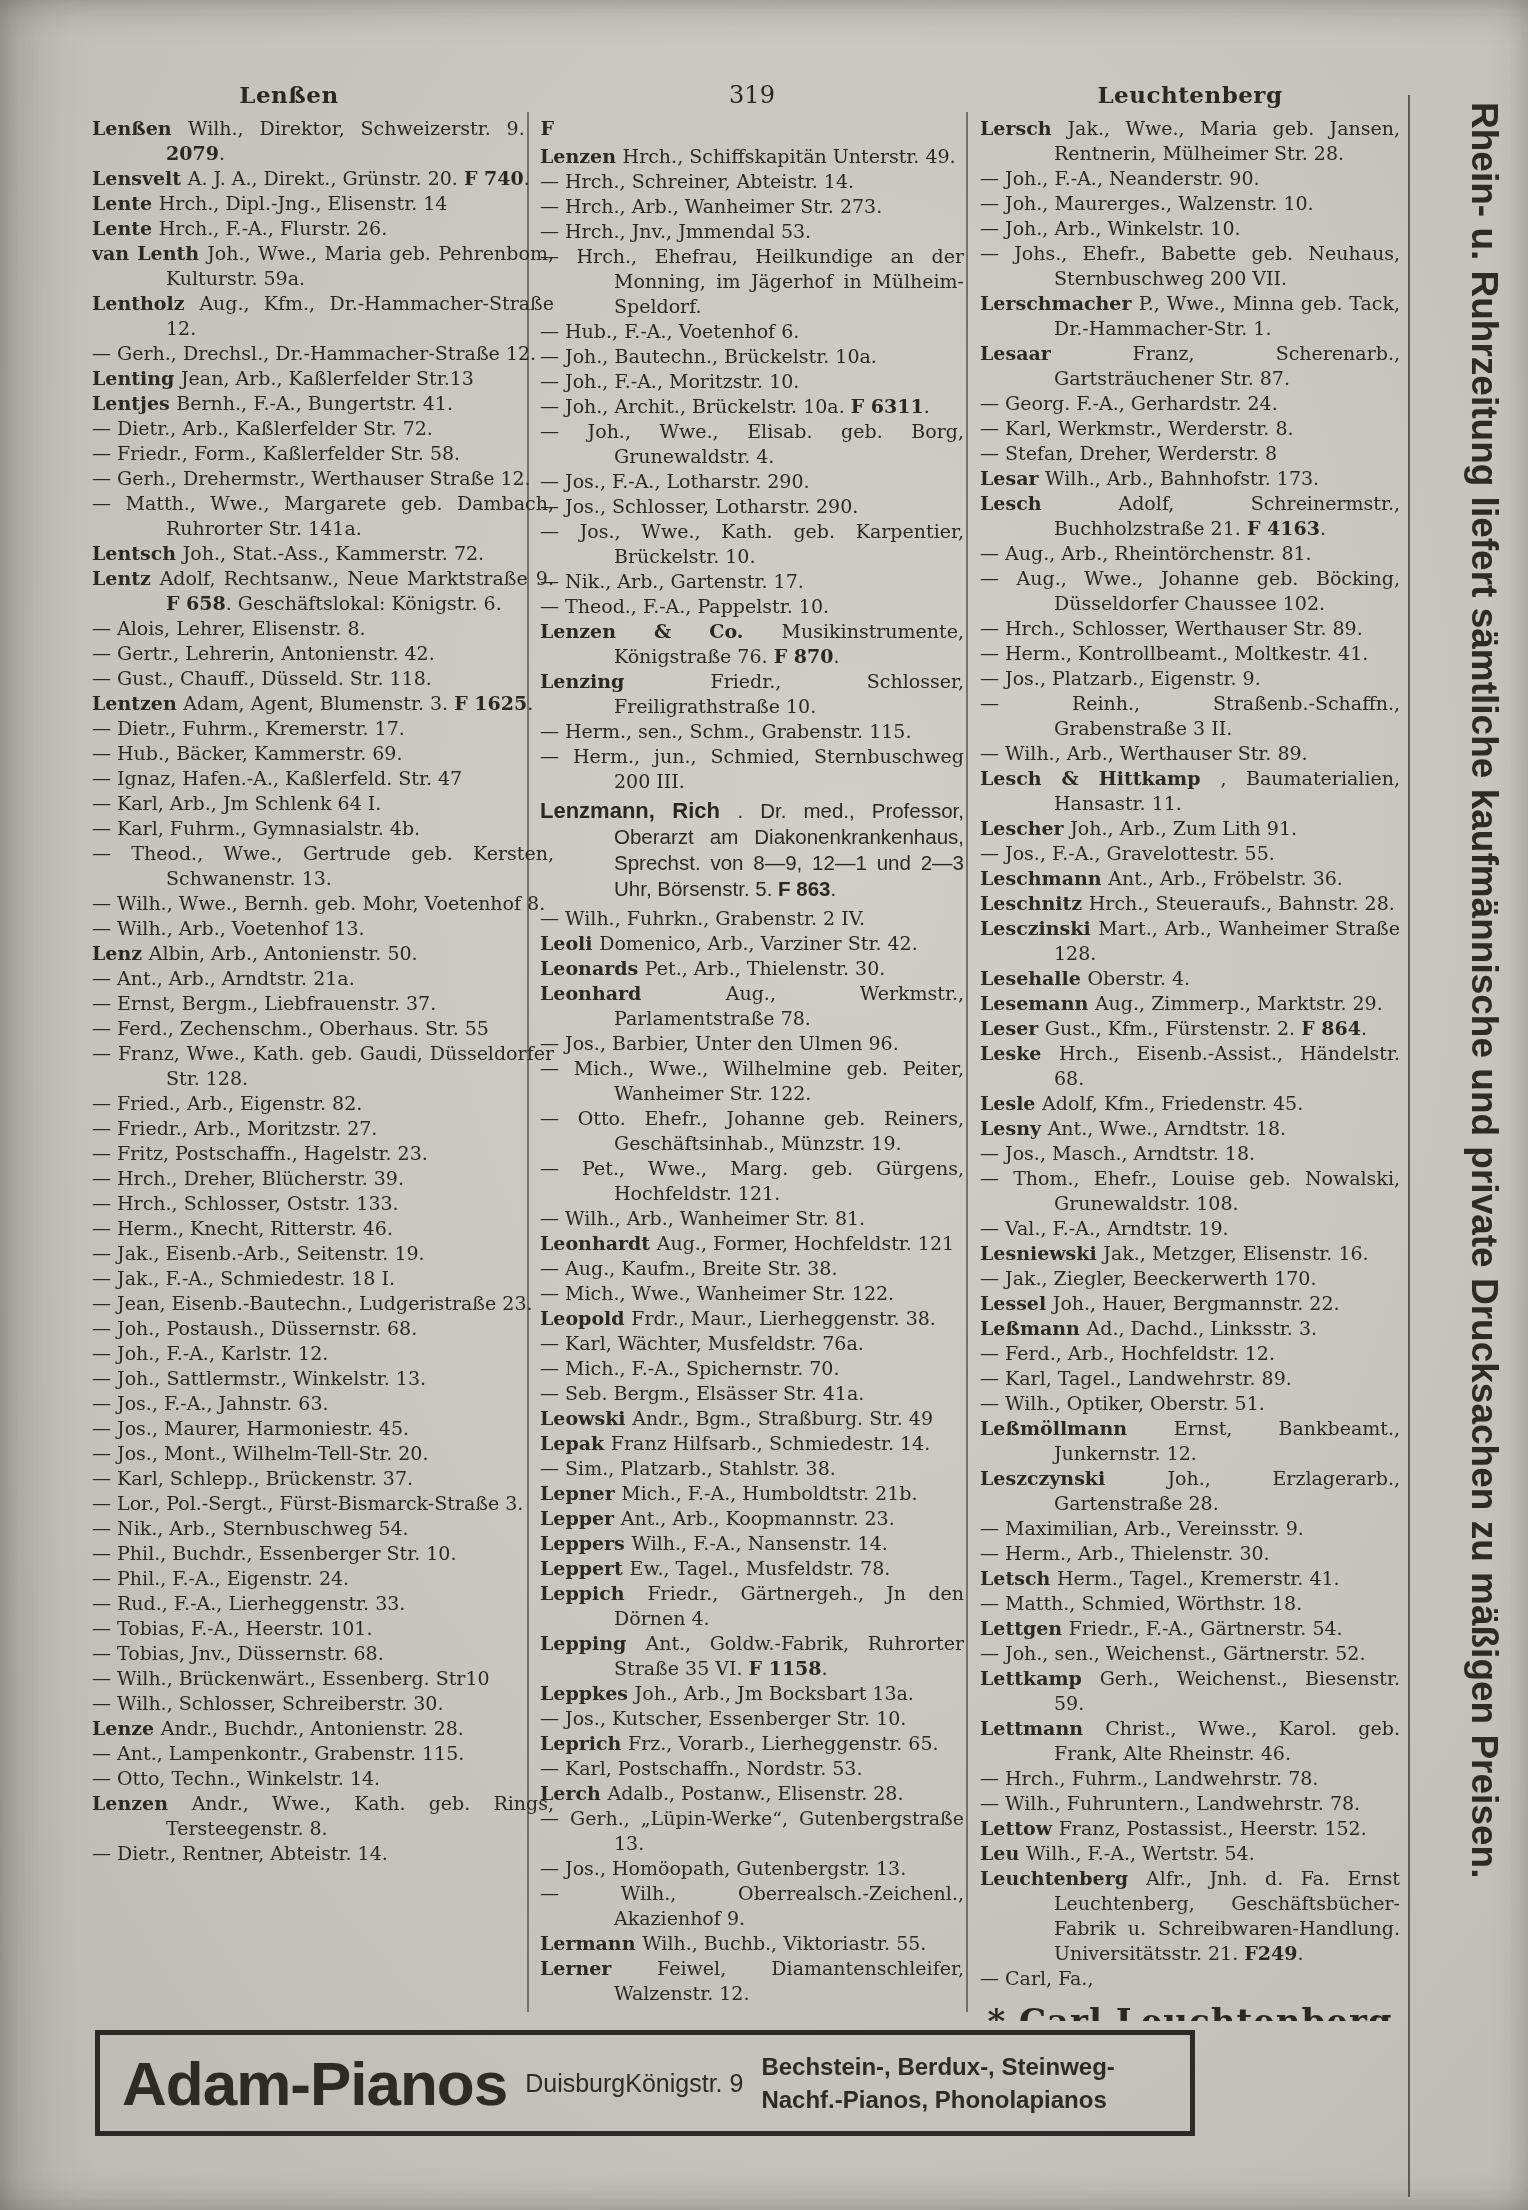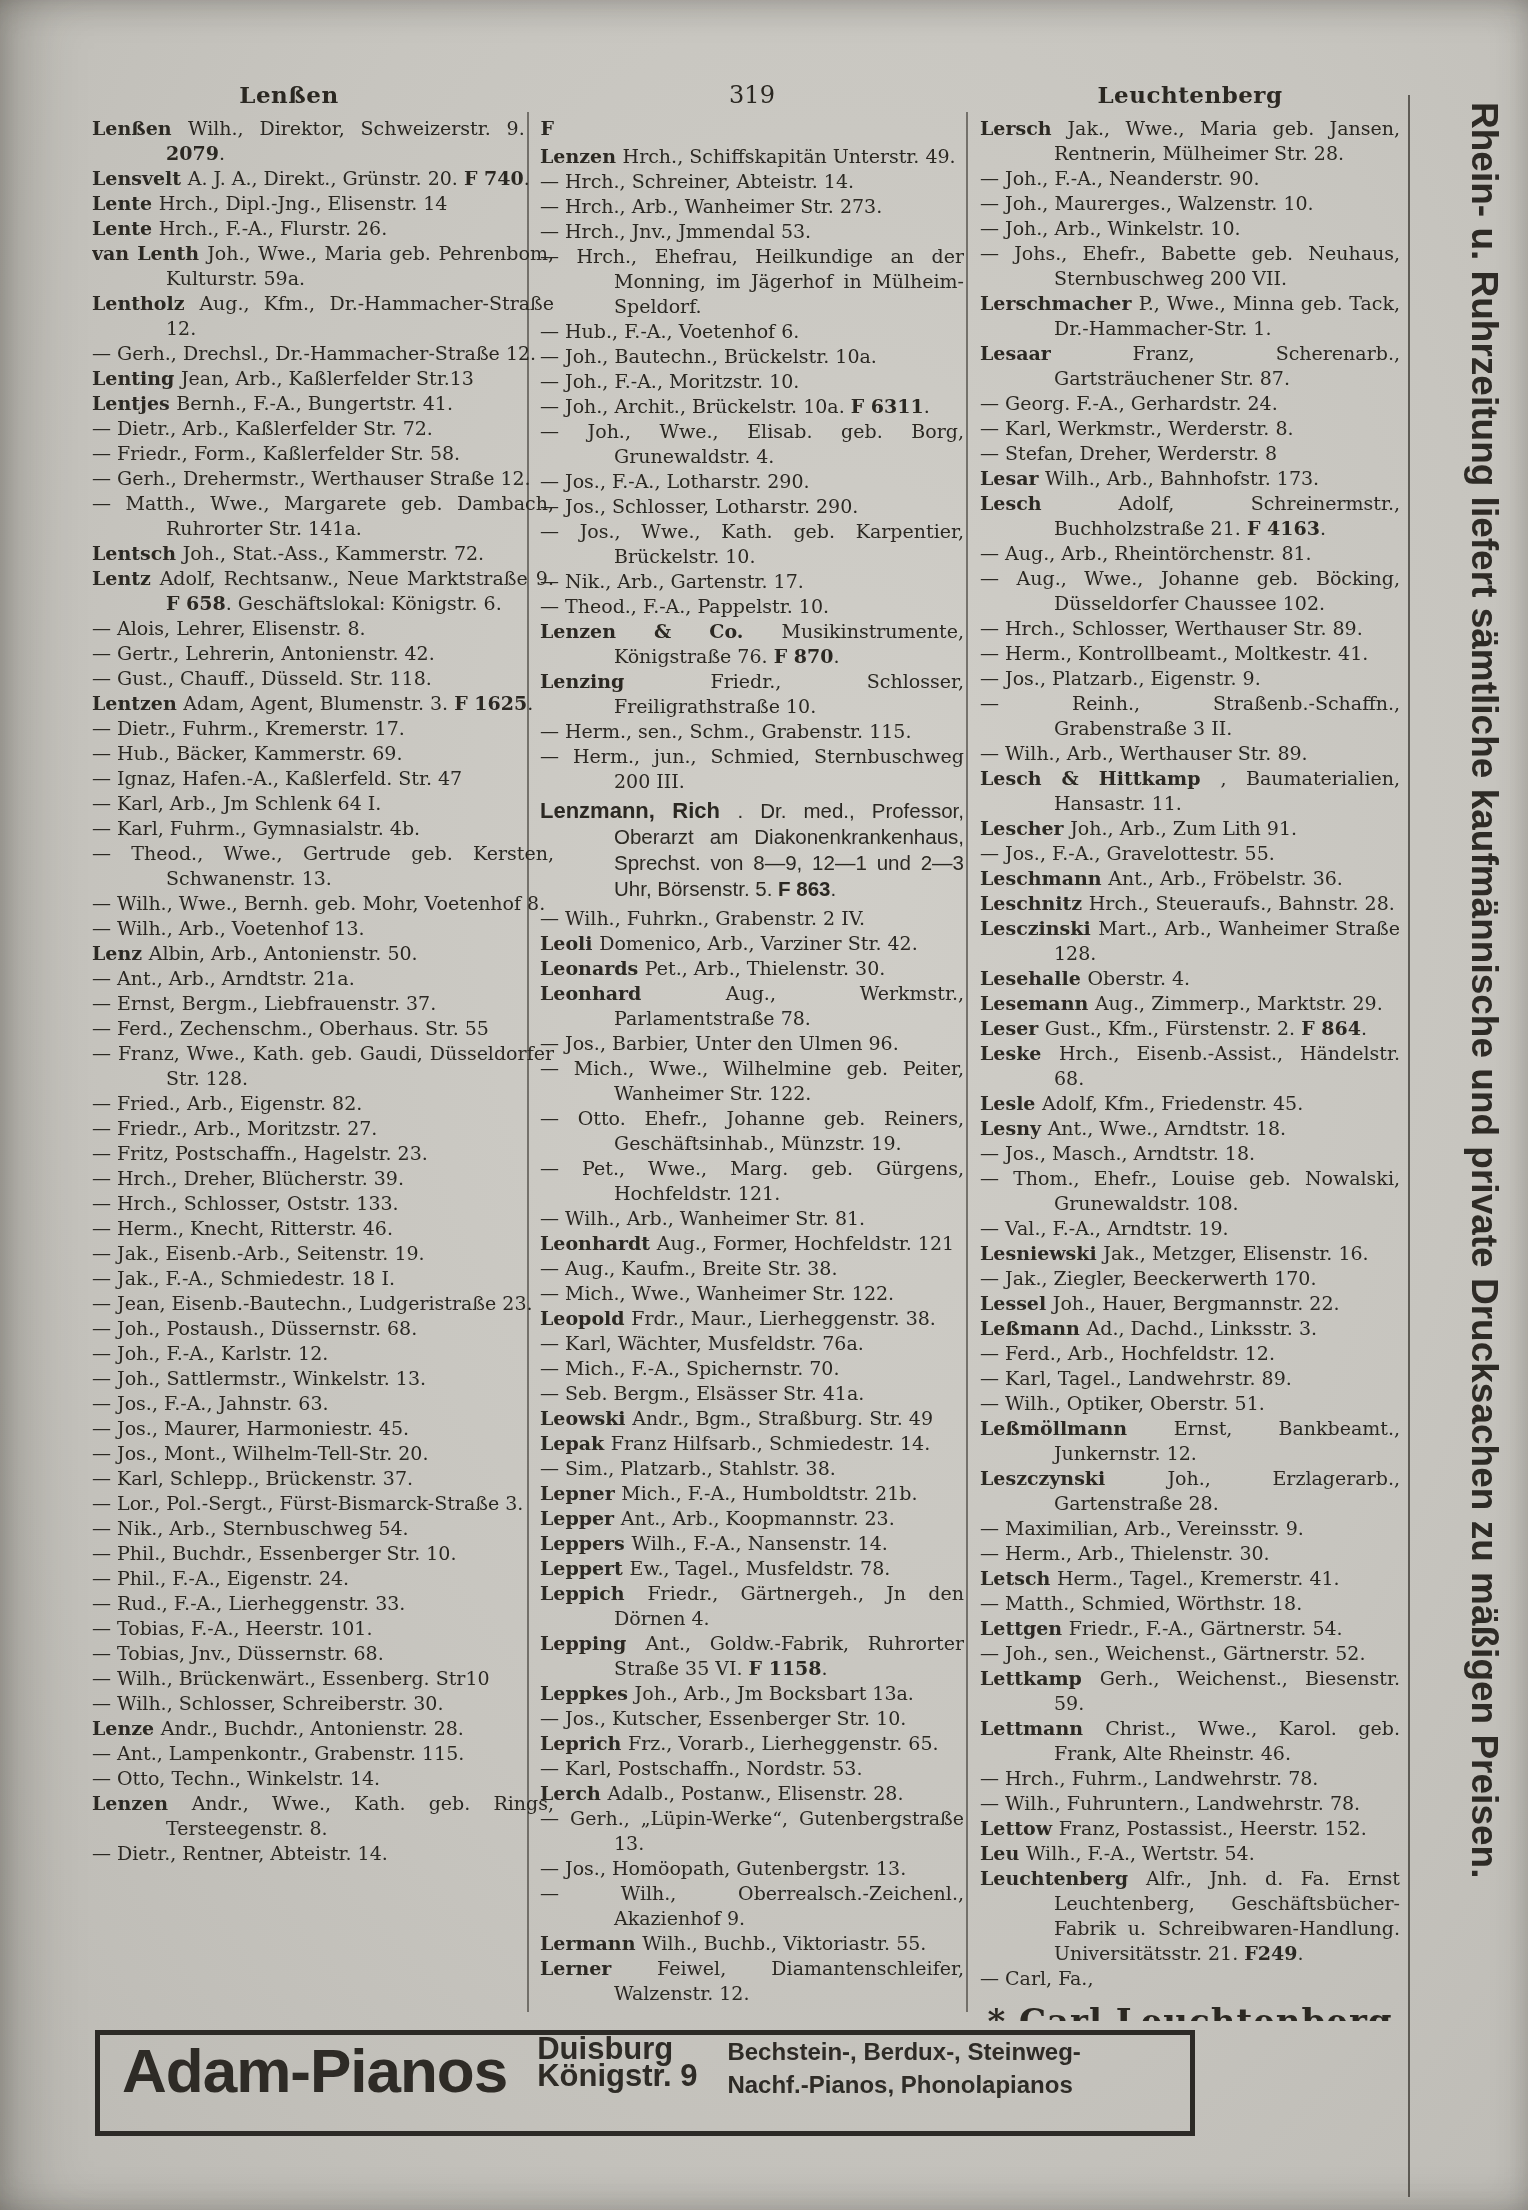--- a/index.html
+++ b/index.html
@@ -35,25 +35,25 @@
   #rule-3{left:1408px;top:95px;height:2102px;opacity:.8;}
   #margin-ad{
     position:absolute;left:1512px;top:102px;width:2095px;height:56px;
     transform:rotate(90deg);transform-origin:0 0;
     font-family:"Liberation Sans", sans-serif;font-weight:bold;font-size:37px;
     line-height:56px;white-space:nowrap;color:#2e2b26;letter-spacing:0px;
   }
   #bottom-ad{
     position:absolute;left:95px;top:2030px;width:1100px;height:106px;
     border:5px solid #2c2a26;box-sizing:border-box;
-    display:flex;align-items:flex-start;gap:30px;padding:0 22px;
+    display:flex;align-items:center;gap:18px;padding:0 22px;
     font-family:"Liberation Sans", sans-serif;color:#2e2b26;
   }
   #ad-brand{font-size:62px;font-weight:bold;letter-spacing:-1px;white-space:nowrap;}
-  .ad-city{display:flex;flex-direction:column;justify-content:center;font-weight:bold;font-size:31px;line-height:27px;white-space:nowrap;}
+  .ad-city{display:flex;flex-direction:row;justify-content:center;font-weight:normal;font-size:25px;line-height:27px;white-space:nowrap;}
   .ad-right{display:flex;flex-direction:column;justify-content:center;font-weight:bold;font-size:24px;line-height:33px;white-space:nowrap;}
 </style>
 </head>
 <body>
 
 <div class="hdr b" id="hdr-left">Lenßen</div>
 <div class="hdr" id="hdr-center">319</div>
 <div class="hdr b" id="hdr-right">Leuchtenberg</div>
 
 <div class="vrule" id="rule-1"></div>

